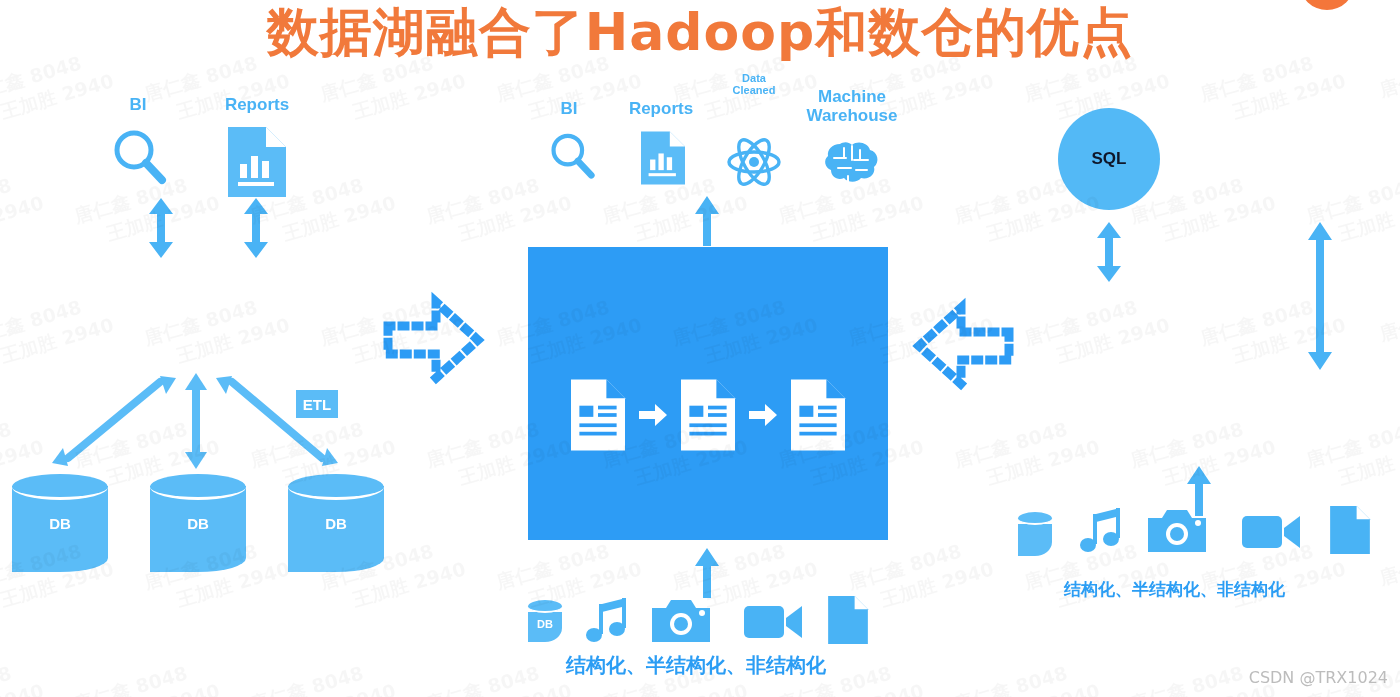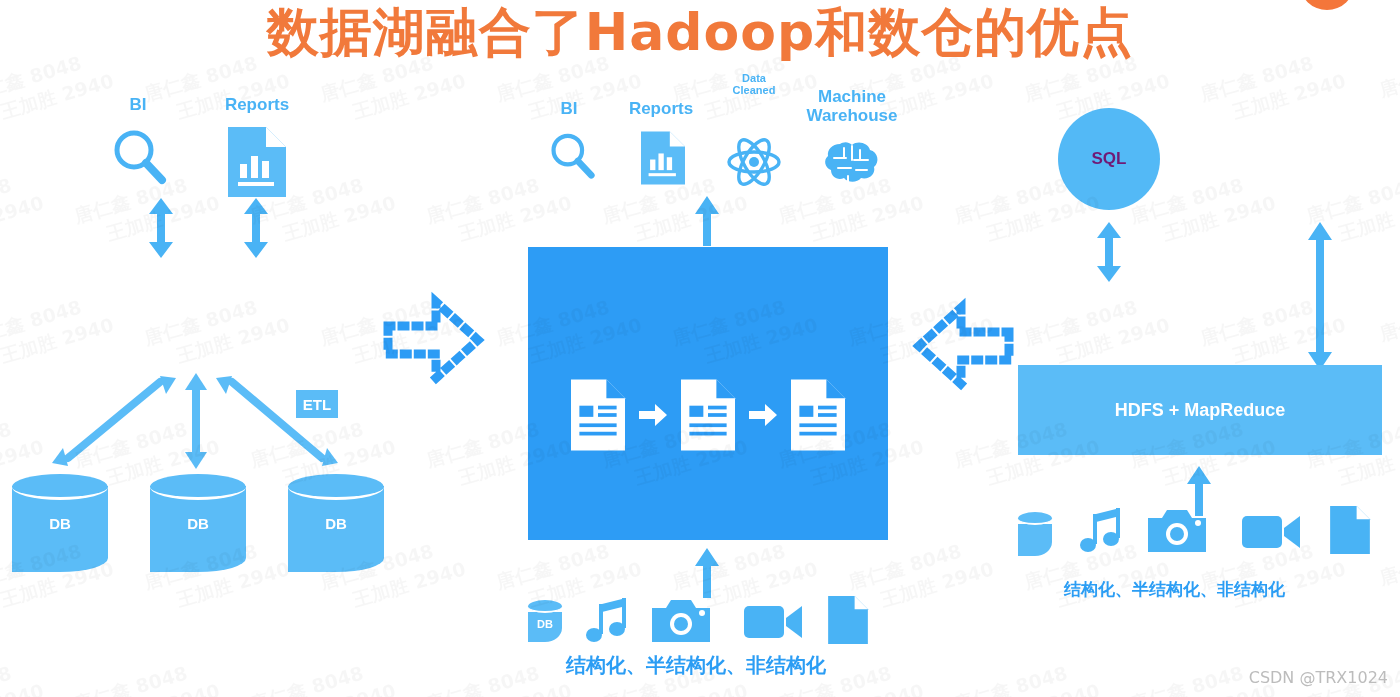--- a/index.html
+++ b/index.html
@@ -46,21 +46,21 @@
     text-align:center;line-height:1.1;z-index:6;
   }
   .box{
     position:absolute;background:#5bbcf7;z-index:3;
     display:flex;align-items:center;justify-content:center;
     color:#fff;font-weight:700;
   }
   .circ{
     position:absolute;background:#53b9f6;border-radius:50%;z-index:3;
     display:flex;align-items:center;justify-content:center;
-    color:#701a75;font-weight:700;font-size:17px;
+    color:#0f172a;font-weight:700;font-size:17px;
   }
   .cn{
     position:absolute;color:#2b9df4;font-weight:800;z-index:6;
     font-family:"DejaVu Sans","Liberation Sans",sans-serif;
     white-space:nowrap;
   }
   svg{overflow:visible;}
   .svg-abs{position:absolute;z-index:3;}
 
   
@@ -370,23 +370,20 @@
 
   <svg class="svg-abs" style="left:1096px;top:222px;" width="26" height="60" viewBox="0 0 26 60">
     <path d="M13 0 L25 16 H17 V44 H25 L13 60 L1 44 H9 V16 H1 Z" fill="#49b3f5"></path>
   </svg>
 
   <svg class="svg-abs" style="left:1307px;top:222px;" width="26" height="148" viewBox="0 0 26 148">
     <path d="M13 0 L25 18 H17 V130 H25 L13 148 L1 130 H9 V18 H1 Z" fill="#49b3f5"></path>
   </svg>
 
 
-  <div class="box" style="left:1018px;top:365px;width:364px;height:90px;font-size:18px;">
-    <span>HDFS + MapReduce</span>
-  </div>
 
   <svg class="svg-abs" style="left:1186px;top:466px;" width="26" height="50" viewBox="0 0 26 50">
     <path d="M13 0 L25 18 H17 V50 H9 V18 H1 Z" fill="#49b3f5"></path>
   </svg>
 
   <div class="cyl" style="left:1018px;top:512px;width:34px;height:44px;">
     <div class="body"></div>
     <div class="top" style="height:13px;border-bottom-width:2px;"></div>
   </div>
   <svg class="svg-abs" style="left:1080px;top:508px;" width="44" height="46" viewBox="0 0 44 46">

